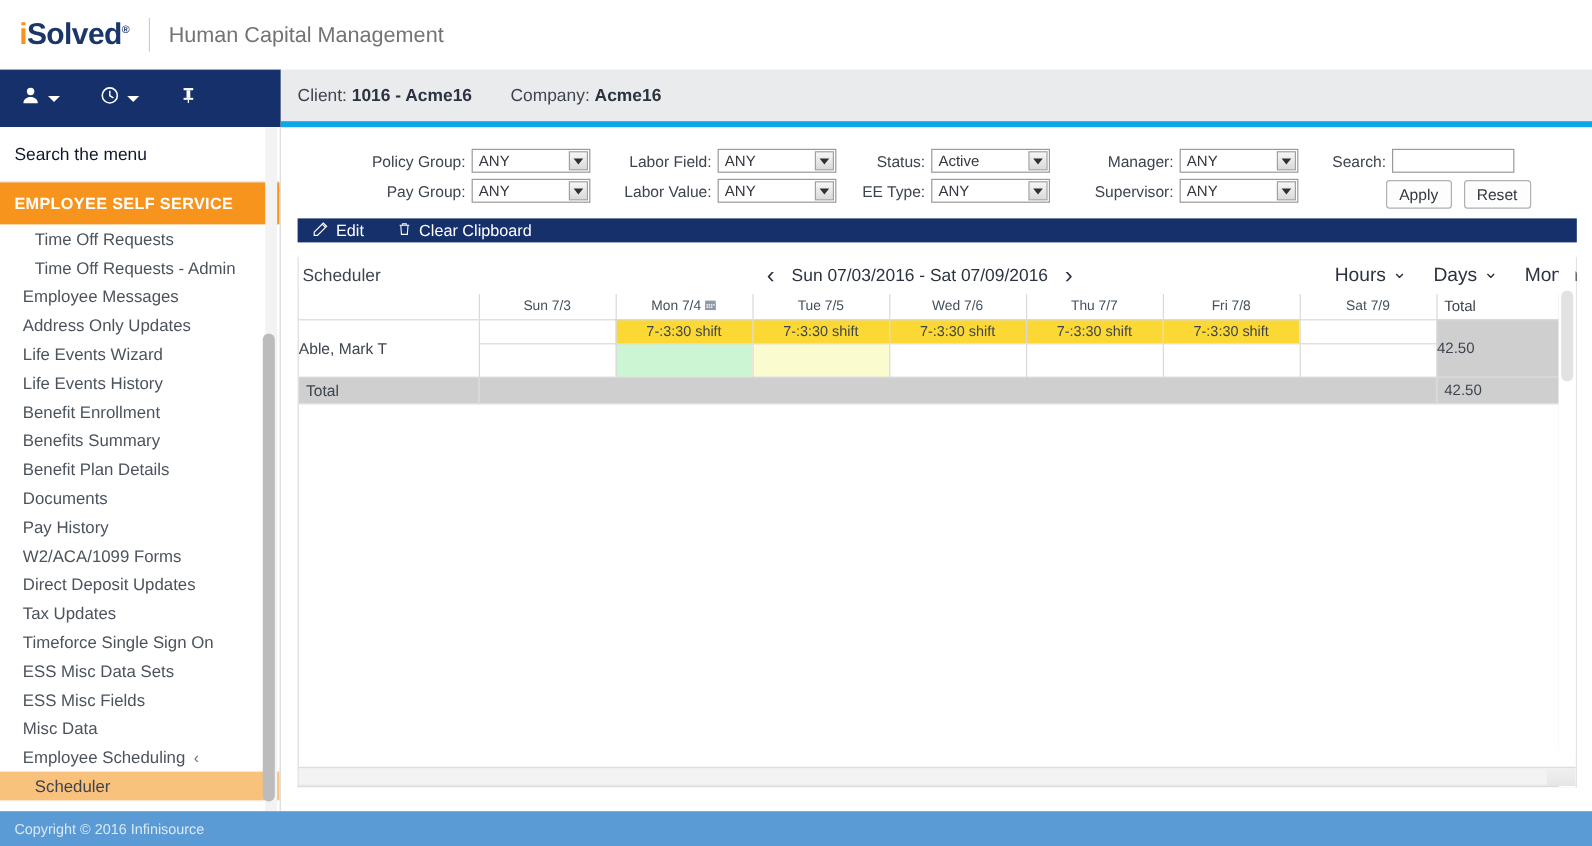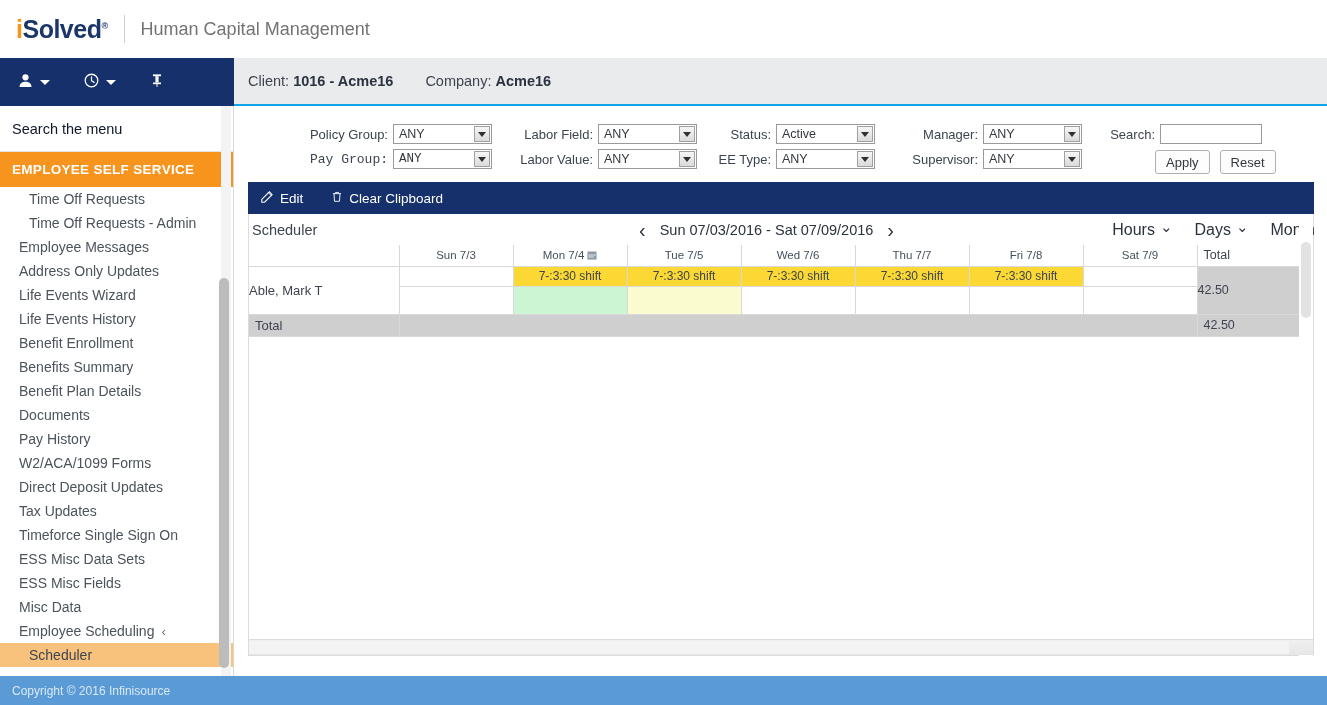--- a/index.html
+++ b/index.html
@@ -52,21 +52,21 @@
     border-top: 5px solid #ffffff;
   }
 
   
   #clientbar {
     position: absolute; left: 234px; top: 58px;
     width: 1093px; height: 48px;
     background: #eaebec;
     display: flex; align-items: center;
     font-size: 14.5px; color: #3d4450;
-    border-bottom: 2px solid #0ea5e9;
+    border-bottom: 5px solid #0ea5e9;
   }
   #clientbar .cb-item { margin-left: 14px; }
   #clientbar .cb-item:first-child { margin-left: 14px; }
   #clientbar .cb-item.second { margin-left: 32px; }
   #clientbar b { color: #2b3240; }
 
   
   #sidebar {
     position: absolute; left: 0; top: 106px;
     width: 234px; height: 570px;
@@ -155,21 +155,21 @@
     border: 1px solid #b0b0b0; border-radius: 3px;
     background: #fdfdfd;
     font-size: 13px; color: #33383f;
     display: inline-flex; align-items: center; justify-content: center;
     padding: 0 10px; cursor: pointer;
   }
 
   
   #toolbar {
     position: absolute; left: 248px; top: 182px;
-    width: 1066px; height: 32px;
+    width: 1066px; height: 20px;
     background: #15306b;
     display: flex; align-items: center;
   }
   .tb-btn {
     color: #ffffff; font-size: 13.5px;
     display: flex; align-items: center;
     margin-left: 13px; cursor: pointer;
   }
   .tb-btn.second { margin-left: 28px; }
   .tb-btn svg { margin-right: 6px; }
@@ -454,21 +454,21 @@
   <div class="filter-row" style="left:30px; top:12px;">
     <span class="flabel" style="width:110px;">Policy Group:</span>
     <div class="fselect">
       <span>ANY</span>
       <span class="sel-arrow">
           <i></i>
         </span>
     </div>
   </div>
 
-  <div class="filter-row" style="left:30px; top:37px;font-family:Liberation Mono, monospace;">
+  <div class="filter-row" style="left:30px; top:37px;">
     <span class="flabel" style="width:110px;">Pay Group:</span>
     <div class="fselect">
       <span>ANY</span>
       <span class="sel-arrow">
           <i></i>
         </span>
     </div>
   </div>
 
   <div class="filter-row" style="left:240px; top:12px;">

